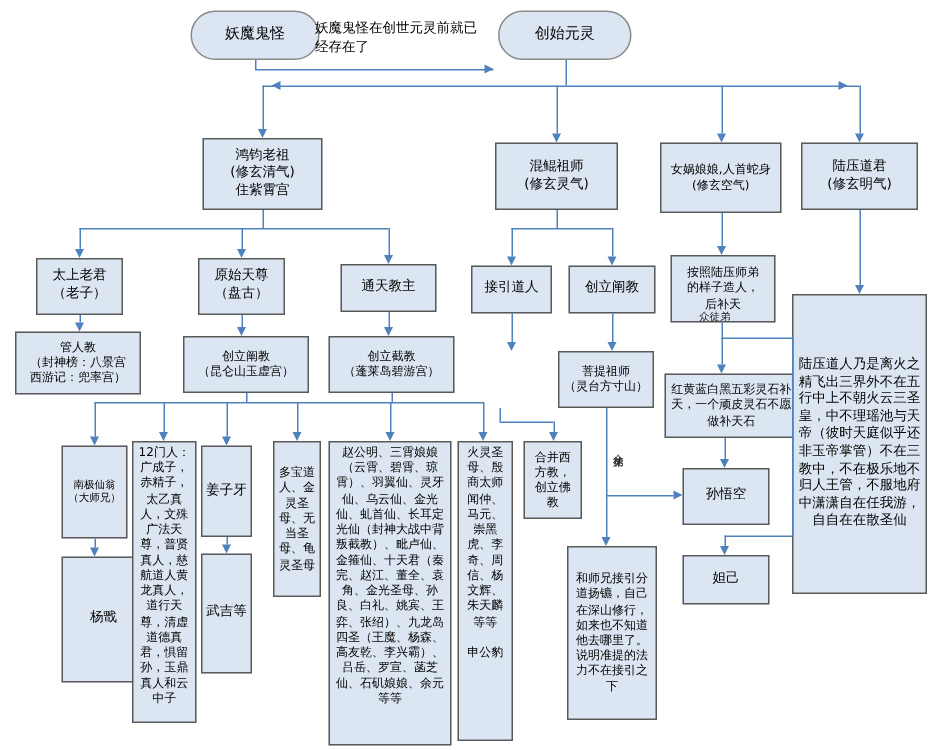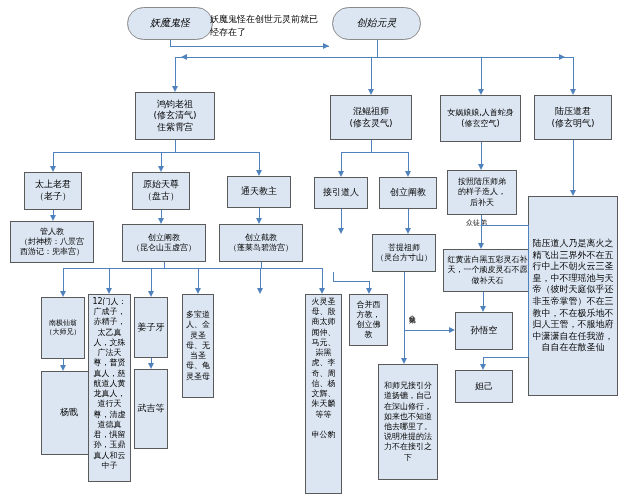--- a/index.html
+++ b/index.html
@@ -9,26 +9,26 @@
   }
   .node{
     position:absolute;box-sizing:border-box;
     background:var(--box-fill,#dce6f2);
     border:1px solid var(--box-border,#5a5a5a);
     color:#000;text-align:center;white-space:pre-line;
     display:flex;align-items:center;justify-content:center;
     line-height:1.28;padding:2px;
   }
   .node.top{align-items:flex-start;}
-  .stadium{border-radius:17px;border-color:#8a8a8a;font-style:italic;}
+  .stadium{border-radius:17px;border-color:#8a8a8a;}
   .floating-note{
     position:absolute;box-sizing:border-box;color:#000;text-align:left;
     white-space:pre-line;line-height:1.4;
   }
-  .edge-label{position:absolute;color:#222;line-height:1.1;margin-top:12px;}
+  .edge-label{position:absolute;color:#222;line-height:1.1;}
   .edge-label.vert{writing-mode:vertical-rl;letter-spacing:1px;}
   .ln{position:absolute;background:var(--line,#4f81bd);}
   .ah{position:absolute;width:0;height:0;}
 </style>
 </head>
 <body>
 
 <div id="canvas" style="--box-fill: #dce6f2; --box-border: #5a5a5a; --line: #4f81bd;">
 
   <div class="node stadium" style="left:127px;top:7px;width:86px;height:33px;font-size:10px">妖魔鬼怪</div>
@@ -69,20 +69,21 @@
   <div class="node" style="left:443px;top:249px;width:89px;height:43px;font-size:8px">红黄蓝白黑五彩灵石补天，一个顽皮灵石不愿做补天石</div>
   <div class="node" style="left:528px;top:196px;width:90px;height:200px;font-size:9px">陆压道人乃是离火之精飞出三界外不在五行中上不朝火云三圣皇，中不理瑶池与天帝（彼时天庭似乎还非玉帝掌管）不在三教中，不在极乐地不归人王管，不服地府中潇潇自在任我游，自自在在散圣仙</div>
 
   <div class="node" style="left:41px;top:297px;width:44px;height:62px;font-size:7px">南极仙翁
 （大师兄）</div>
   <div class="node" style="left:41px;top:371px;width:56px;height:84px;font-size:9px">杨戬</div>
   <div class="node top" style="left:88px;top:294px;width:43px;height:188px;font-size:8px">12门人：广成子，赤精子，太乙真人，文殊广法天尊，普贤真人，慈航道人黄龙真人，道行天尊，清虚道德真君，惧留孙，玉鼎真人和云中子</div>
   <div class="node" style="left:134px;top:297px;width:34px;height:61px;font-size:9px">姜子牙</div>
   <div class="node" style="left:134px;top:369px;width:34px;height:80px;font-size:9px">武吉等</div>
   <div class="node" style="left:182px;top:294px;width:32px;height:104px;font-size:8px">多宝道人、金灵圣母、无当圣母、龟灵圣母</div>
+  <div class="node top" style="left:219px;top:294px;width:82px;height:203px;font-size:8px">赵公明、三霄娘娘（云霄、碧霄、琼霄）、羽翼仙、灵牙仙、乌云仙、金光仙、虬首仙、长耳定光仙（封神大战中背叛截教）、毗卢仙、金箍仙、十天君（秦完、赵江、董全、袁角、金光圣母、孙良、白礼、姚宾、王弈、张绍）、九龙岛四圣（王魔、杨森、高友乾、李兴霸）、吕岳、罗宣、菡芝仙、石矶娘娘、余元等等</div>
   <div class="node top" style="left:305px;top:294px;width:37px;height:200px;font-size:8px">火灵圣母、殷商太师闻仲、马元、崇黑虎、李奇、周信、杨文辉、朱天麟等等
 
 申公豹</div>
   <div class="node" style="left:349px;top:294px;width:39px;height:52px;font-size:8px">合并西
 方教，
 创立佛
 教</div>
   <div class="node" style="left:378px;top:364px;width:60px;height:116px;font-size:8px">和师兄接引分道扬镳，自己在深山修行，如来也不知道他去哪里了。说明准提的法力不在接引之下</div>
   <div class="node" style="left:455px;top:312px;width:58px;height:38px;font-size:9px">孙悟空</div>
   <div class="node" style="left:455px;top:370px;width:58px;height:33px;font-size:9px">妲己</div>

